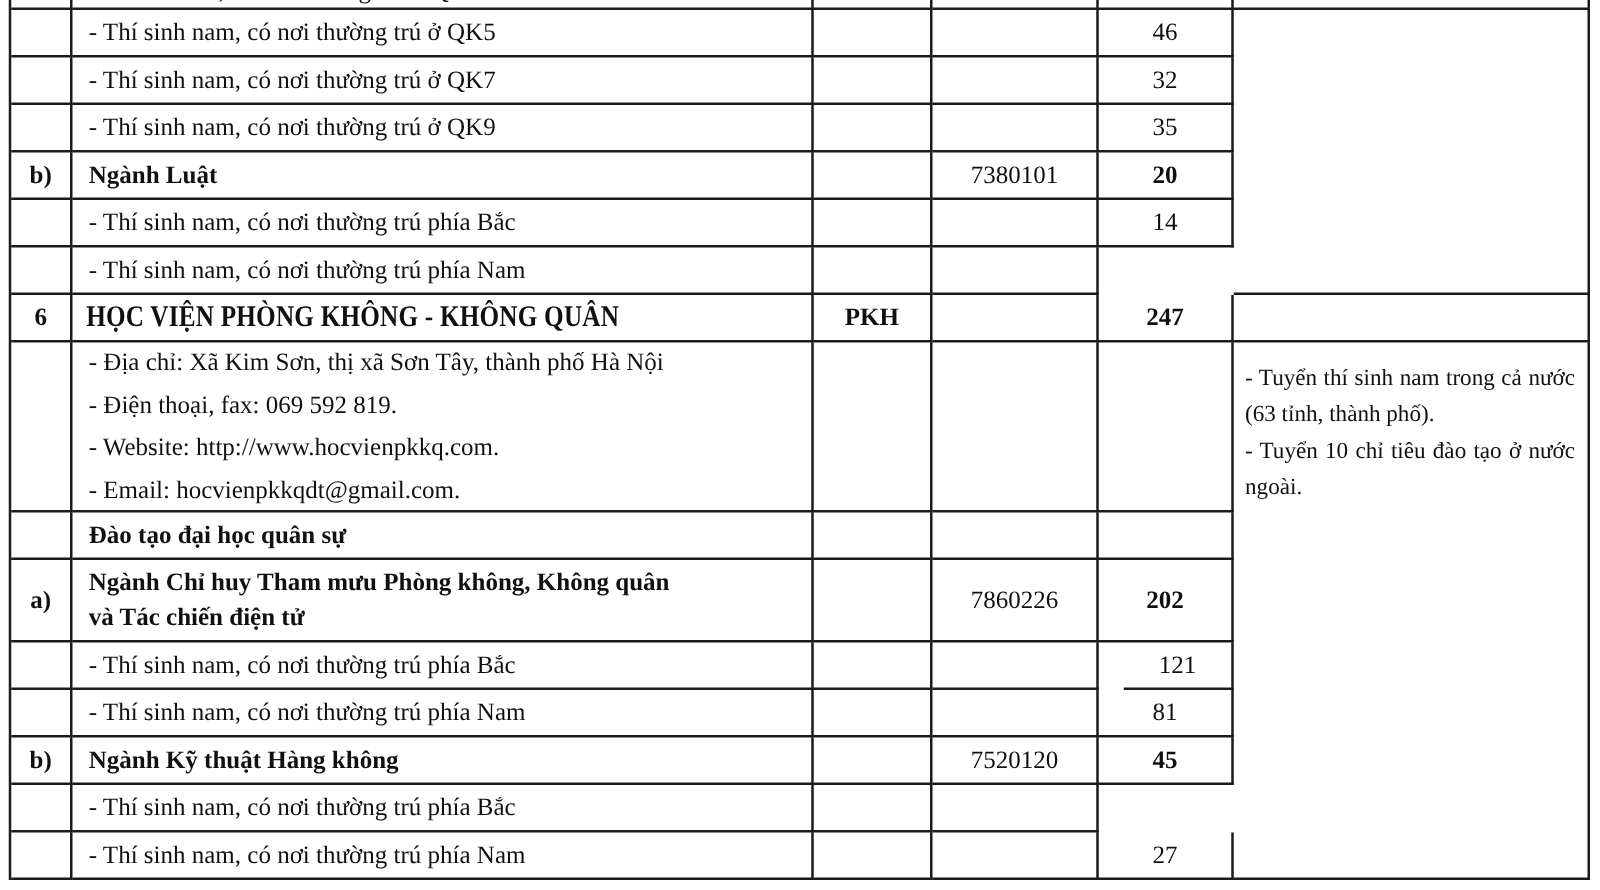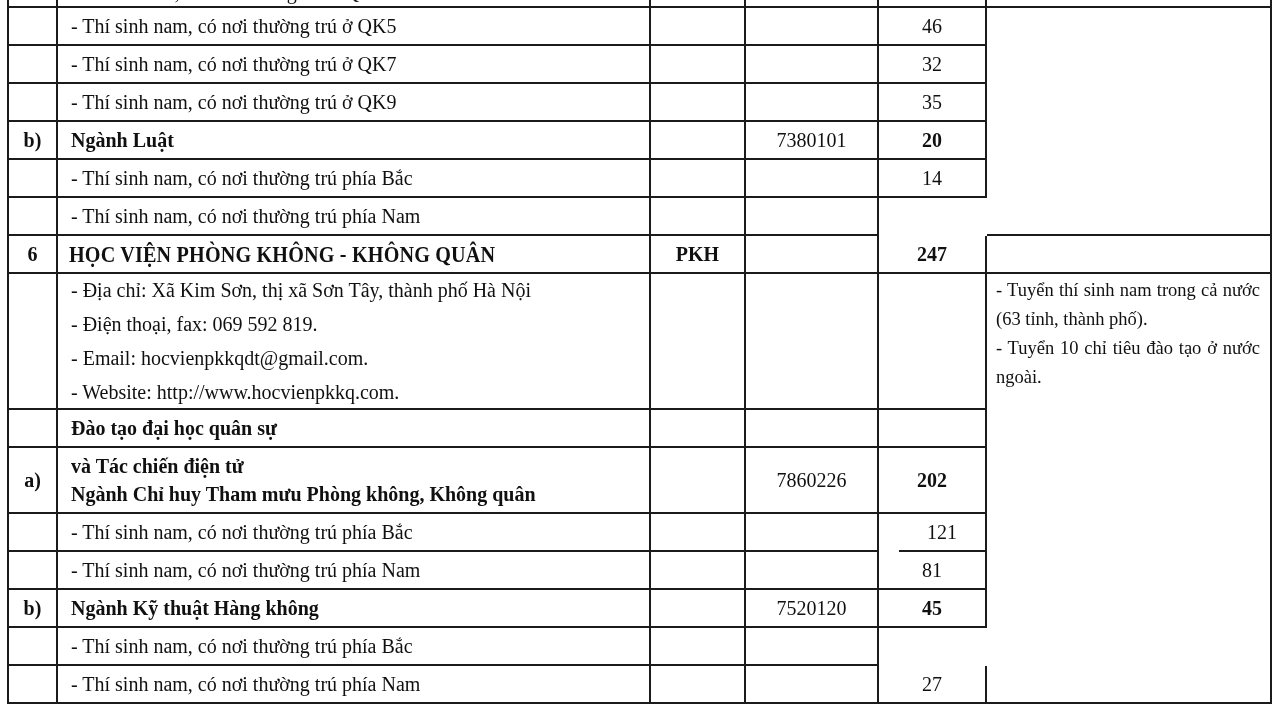--- a/index.html
+++ b/index.html
@@ -38,21 +38,21 @@
   .c-school{justify-content:center;font-weight:bold;}
   .c-major{justify-content:center;}
   .c-quota{justify-content:center;}
   .c-quota.bold{font-weight:bold;}
   .condensed{white-space:nowrap;padding-left:11px;}
   .condensed .squeeze{display:inline-block;transform:scaleX(.84);transform-origin:0 50%;font-size:24px;font-weight:bold;letter-spacing:.2px;}
   .address{flex-direction:column;align-items:flex-start;justify-content:center;line-height:34px;padding:0 8px 0 13px;}
   .two-line{line-height:28px;padding:0 18px 0 13px;}
   .notes{
     align-items:flex-start;flex-direction:column;justify-content:flex-start;
-    padding:2px 10px 0 9px;font-size:18.5px;line-height:29px;text-align:justify;
+    padding:15px 10px 0 9px;font-size:18.5px;line-height:29px;text-align:justify;
   }
   .notes div{width:100%;}
 </style>
 </head>
 <body>
 
 <div class="page">
   <div class="tbl" id="tbl">
       <div class="cell partial" style="grid-area: 1 / 1;"></div>
       <div class="cell partial" style="grid-area: 1 / 2;">
@@ -95,36 +95,36 @@
       <div class="cell c-name bold condensed" style="grid-area: 8 / 2;">
         <span class="squeeze">HỌC VIỆN PHÒNG KHÔNG - KHÔNG QUÂN</span>
       </div>
       <div class="cell c-school" style="grid-area: 8 / 3;">PKH</div>
       <div class="cell c-major" style="grid-area: 8 / 4;"></div>
       <div class="cell c-quota bold" style="grid-area: 8 / 5;">247</div>
       <div class="cell c-stt" style="grid-area: 9 / 1;"></div>
       <div class="cell c-name address" style="grid-area: 9 / 2;">
         <div>- Địa chỉ: Xã Kim Sơn, thị xã Sơn Tây, thành phố Hà Nội</div>
         <div>- Điện thoại, fax: 069 592 819.</div>
+        <div>- Website: http://www.hocvienpkkq.com.</div>
         <div>- Email: hocvienpkkqdt@gmail.com.</div>
-        <div>- Website: http://www.hocvienpkkq.com.</div>
       </div>
       <div class="cell c-school" style="grid-area: 9 / 3;"></div>
       <div class="cell c-major" style="grid-area: 9 / 4;"></div>
       <div class="cell c-quota" style="grid-area: 9 / 5;"></div>
       <div class="cell c-stt" style="grid-area: 10 / 1;"></div>
       <div class="cell c-name bold" style="grid-area: 10 / 2;">Đào tạo đại học quân sự</div>
       <div class="cell c-school" style="grid-area: 10 / 3;"></div>
       <div class="cell c-major" style="grid-area: 10 / 4;"></div>
       <div class="cell c-quota bold" style="grid-area: 10 / 5;"></div>
       <div class="cell c-stt" style="grid-area: 11 / 1;">a)</div>
       <div class="cell c-name bold two-line" style="grid-area: 11 / 2;">
         <div>
+          <div>Ngành Chỉ huy Tham mưu Phòng không, Không quân</div>
           <div>và Tác chiến điện tử</div>
-          <div>Ngành Chỉ huy Tham mưu Phòng không, Không quân</div>
         </div>
       </div>
       <div class="cell c-school" style="grid-area: 11 / 3;"></div>
       <div class="cell c-major" style="grid-area: 11 / 4;">7860226</div>
       <div class="cell c-quota bold" style="grid-area: 11 / 5;">202</div>
       <div class="cell c-stt" style="grid-area: 12 / 1;"></div>
       <div class="cell c-name" style="grid-area: 12 / 2;">- Thí sinh nam, có nơi thường trú phía Bắc</div>
       <div class="cell c-school" style="grid-area: 12 / 3;"></div>
       <div class="cell c-major" style="grid-area: 12 / 4;"></div>
       <div class="cell c-quota" style="grid-area: 12 / 5; margin-left: 20px;">121</div>

